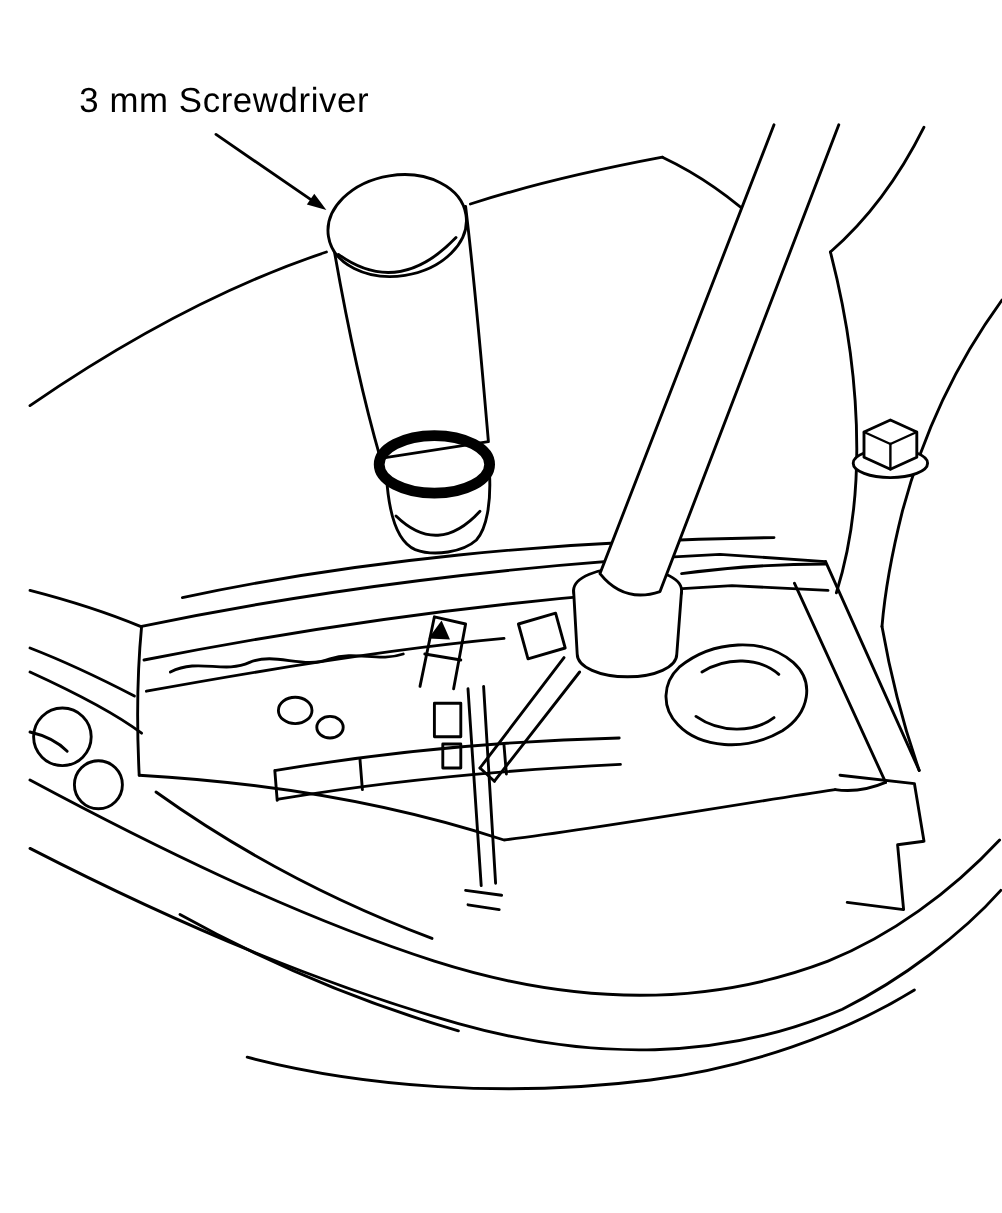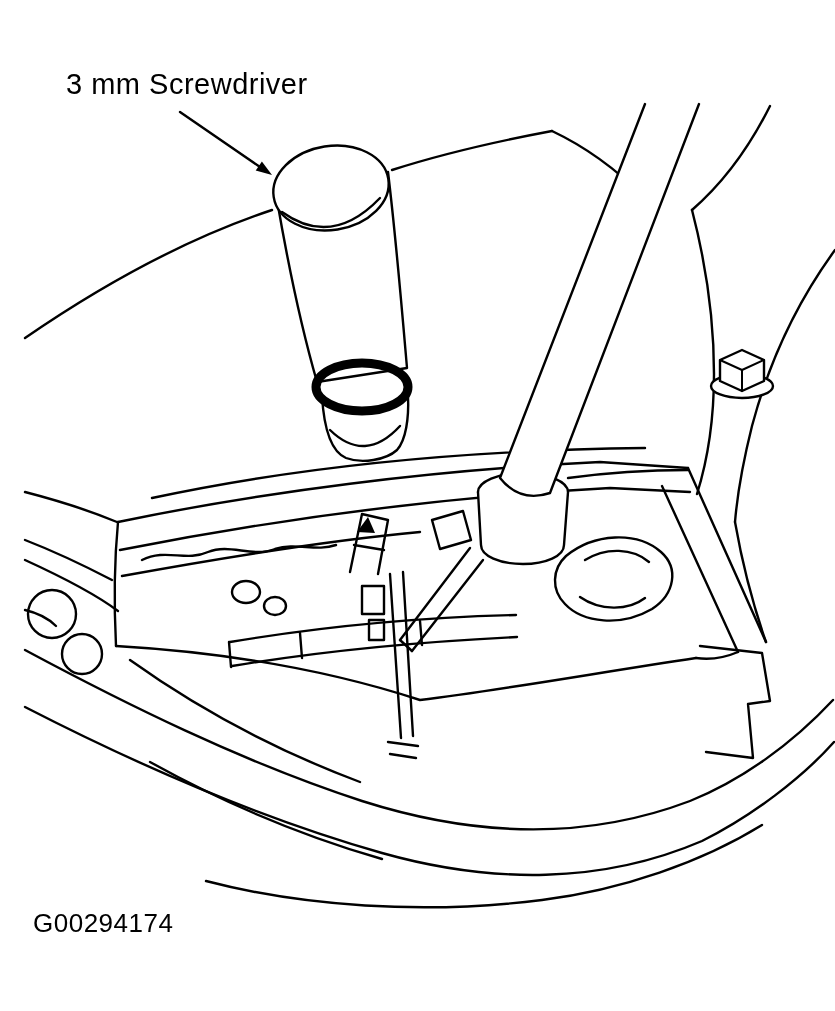--- a/index.html
+++ b/index.html
@@ -133,14 +133,13 @@
     </g>
 
     <g>
       <line x1="180" y1="112" x2="260" y2="167"></line>
       <polygon points="272,175 255.7,170.5 261.9,161.5" class="fb"></polygon>
     </g>
   </svg>
 
   <div class="callout-label">3 mm Screwdriver</div>
 
-  <div class="figure-code">G00294174</div>
 </div>
 
 </body></html>

